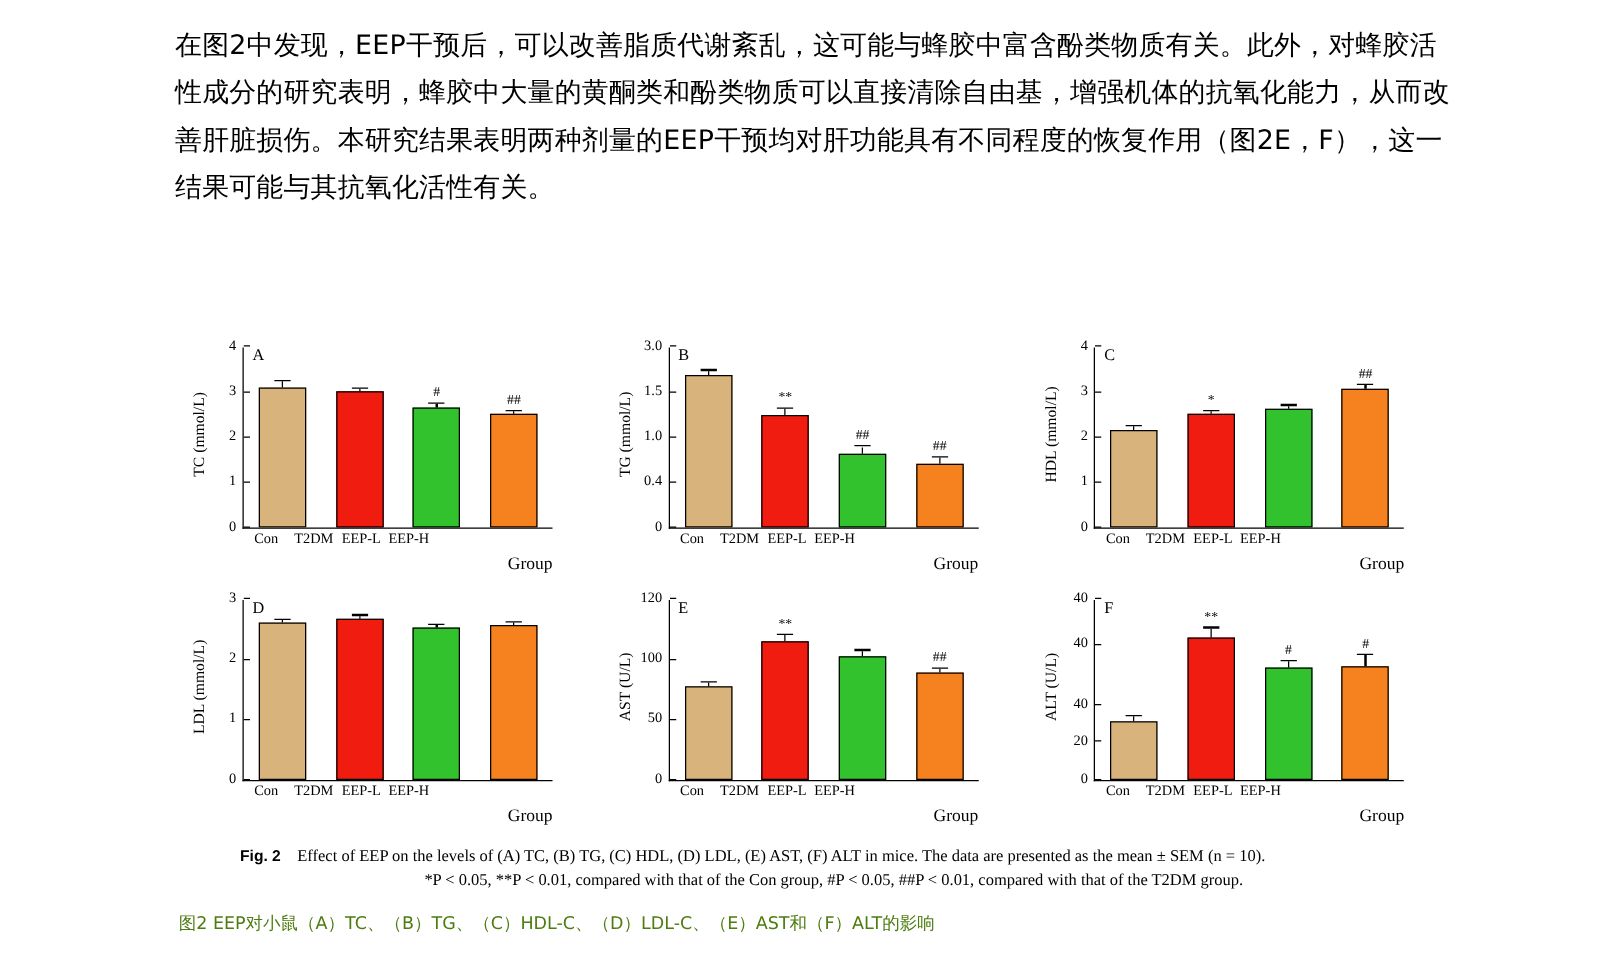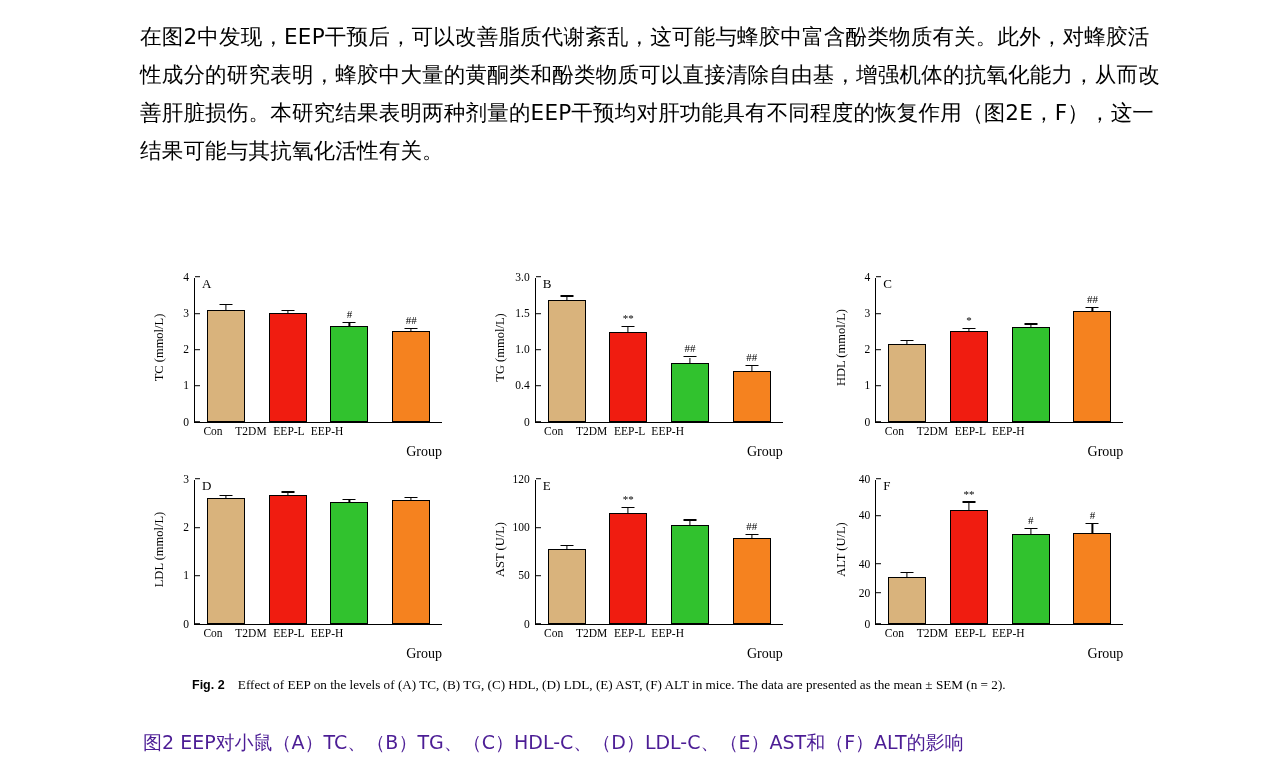--- a/index.html
+++ b/index.html
@@ -199,22 +199,22 @@
     display: block;
     text-align: center;
     margin-top: 1px;
   }
 
   .cn-caption {
     position: absolute;
     left: 143px;
     top: 730px;
     font-family: "DejaVu Sans", sans-serif;
-    font-size: 19px;
-    color: #4c1d95;
+    font-size: 14px;
+    color: #4d7c0f;
   }
 </style>
 </head>
 <body>
 
 <div class="paragraph">在图2中发现，EEP干预后，可以改善脂质代谢紊乱，这可能与蜂胶中富含酚类物质有关。此外，对蜂胶活性成分的研究表明，蜂胶中大量的黄酮类和酚类物质可以直接清除自由基，增强机体的抗氧化能力，从而改善肝脏损伤。本研究结果表明两种剂量的EEP干预均对肝功能具有不同程度的恢复作用（图2E，F），这一结果可能与其抗氧化活性有关。</div>
 
 <div class="figure">
   <div class="panel-grid" id="panel-grid">
       <div class="panel">
@@ -477,16 +477,17 @@
           <div>EEP-L</div>
           <div>EEP-H</div>
         </div>
         <div class="xlabel">Group</div>
       </div>
     </div>
 </div>
 
 <div class="caption">
   <span class="figno">Fig. 2</span>
-  &nbsp;&nbsp;&nbsp;<span>Effect of EEP on the levels of (A) TC, (B) TG, (C) HDL, (D) LDL, (E) AST, (F) ALT in mice. The data are presented as the mean ± SEM (n = 2).</span>
+  &nbsp;&nbsp;&nbsp;<span>Effect of EEP on the levels of (A) TC, (B) TG, (C) HDL, (D) LDL, (E) AST, (F) ALT in mice. The data are presented as the mean ± SEM (n = 10).</span>
+  <span class="line2">*P &lt; 0.05, **P &lt; 0.01, compared with that of the Con group, #P &lt; 0.05, ##P &lt; 0.01, compared with that of the T2DM group.</span>
 </div>
 
 <div class="cn-caption">图2  EEP对小鼠（A）TC、（B）TG、（C）HDL-C、（D）LDL-C、（E）AST和（F）ALT的影响</div>
 
 </body></html>

